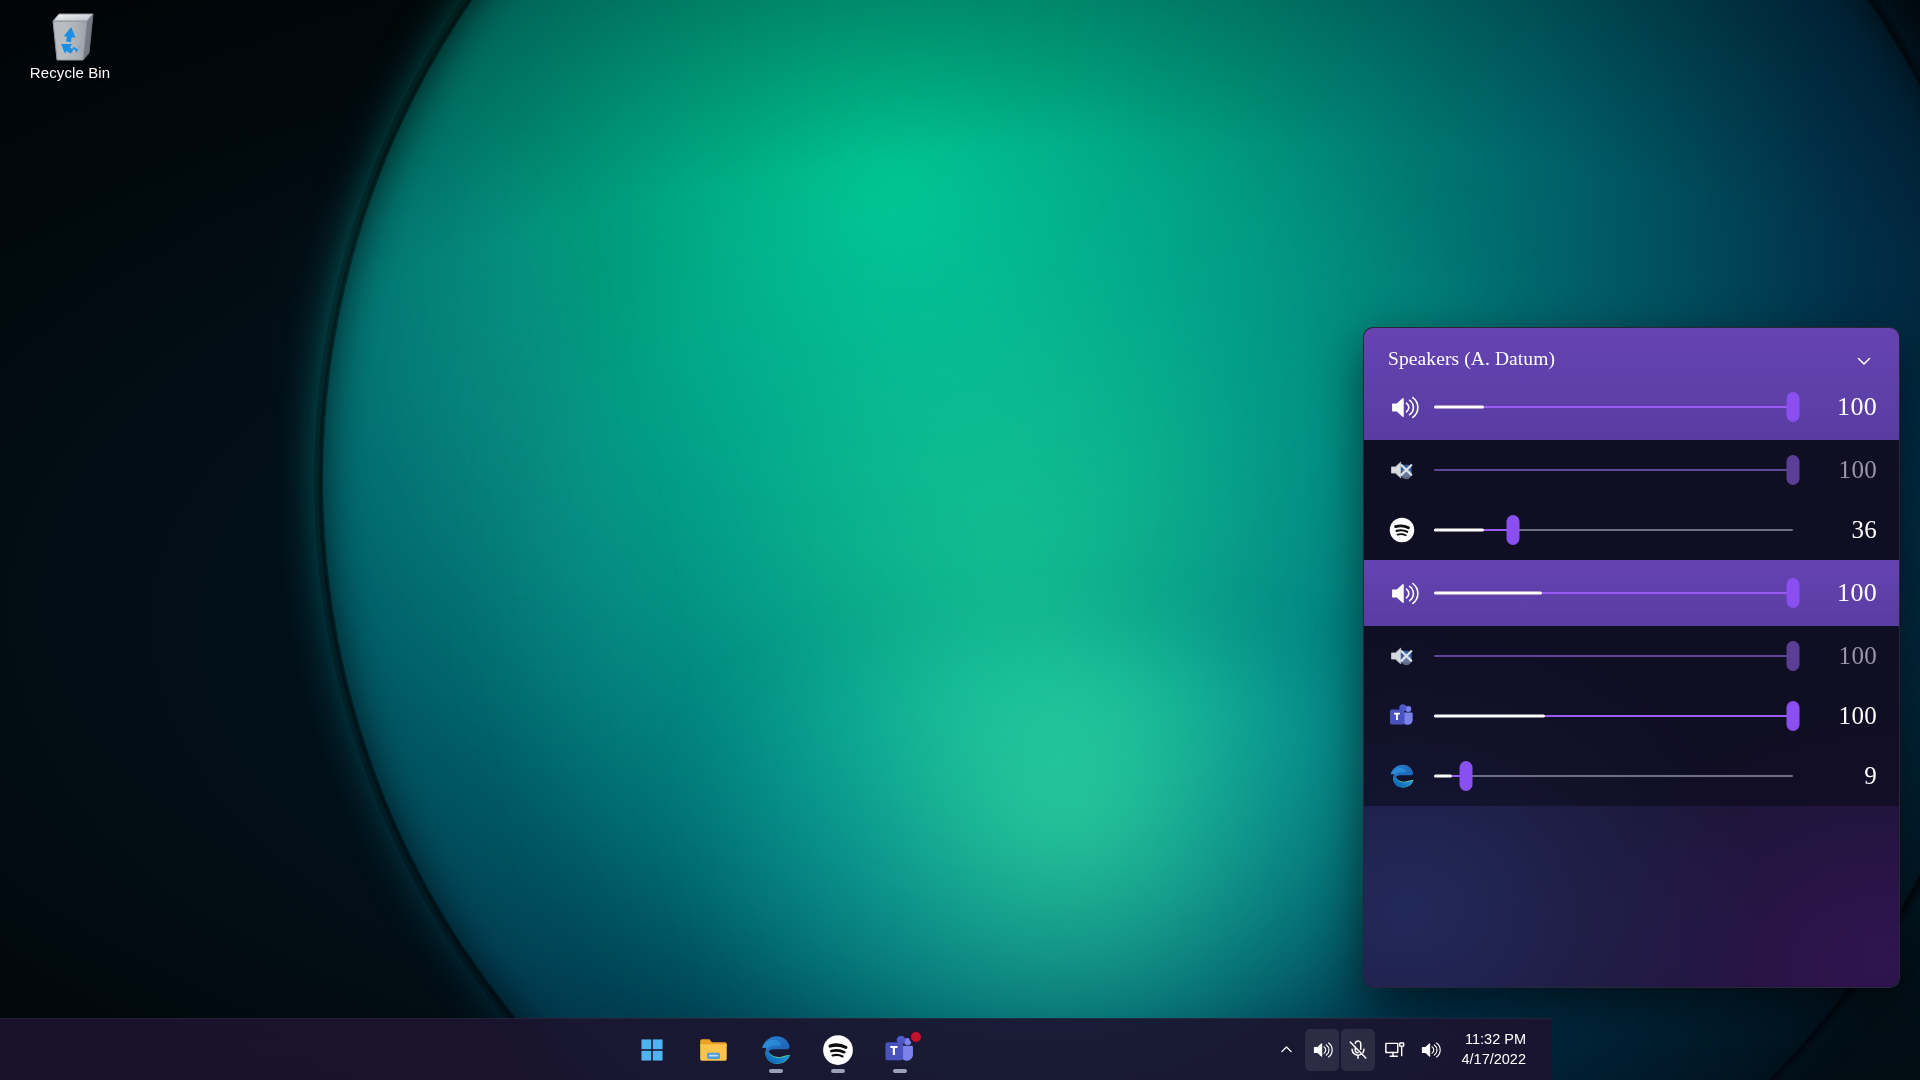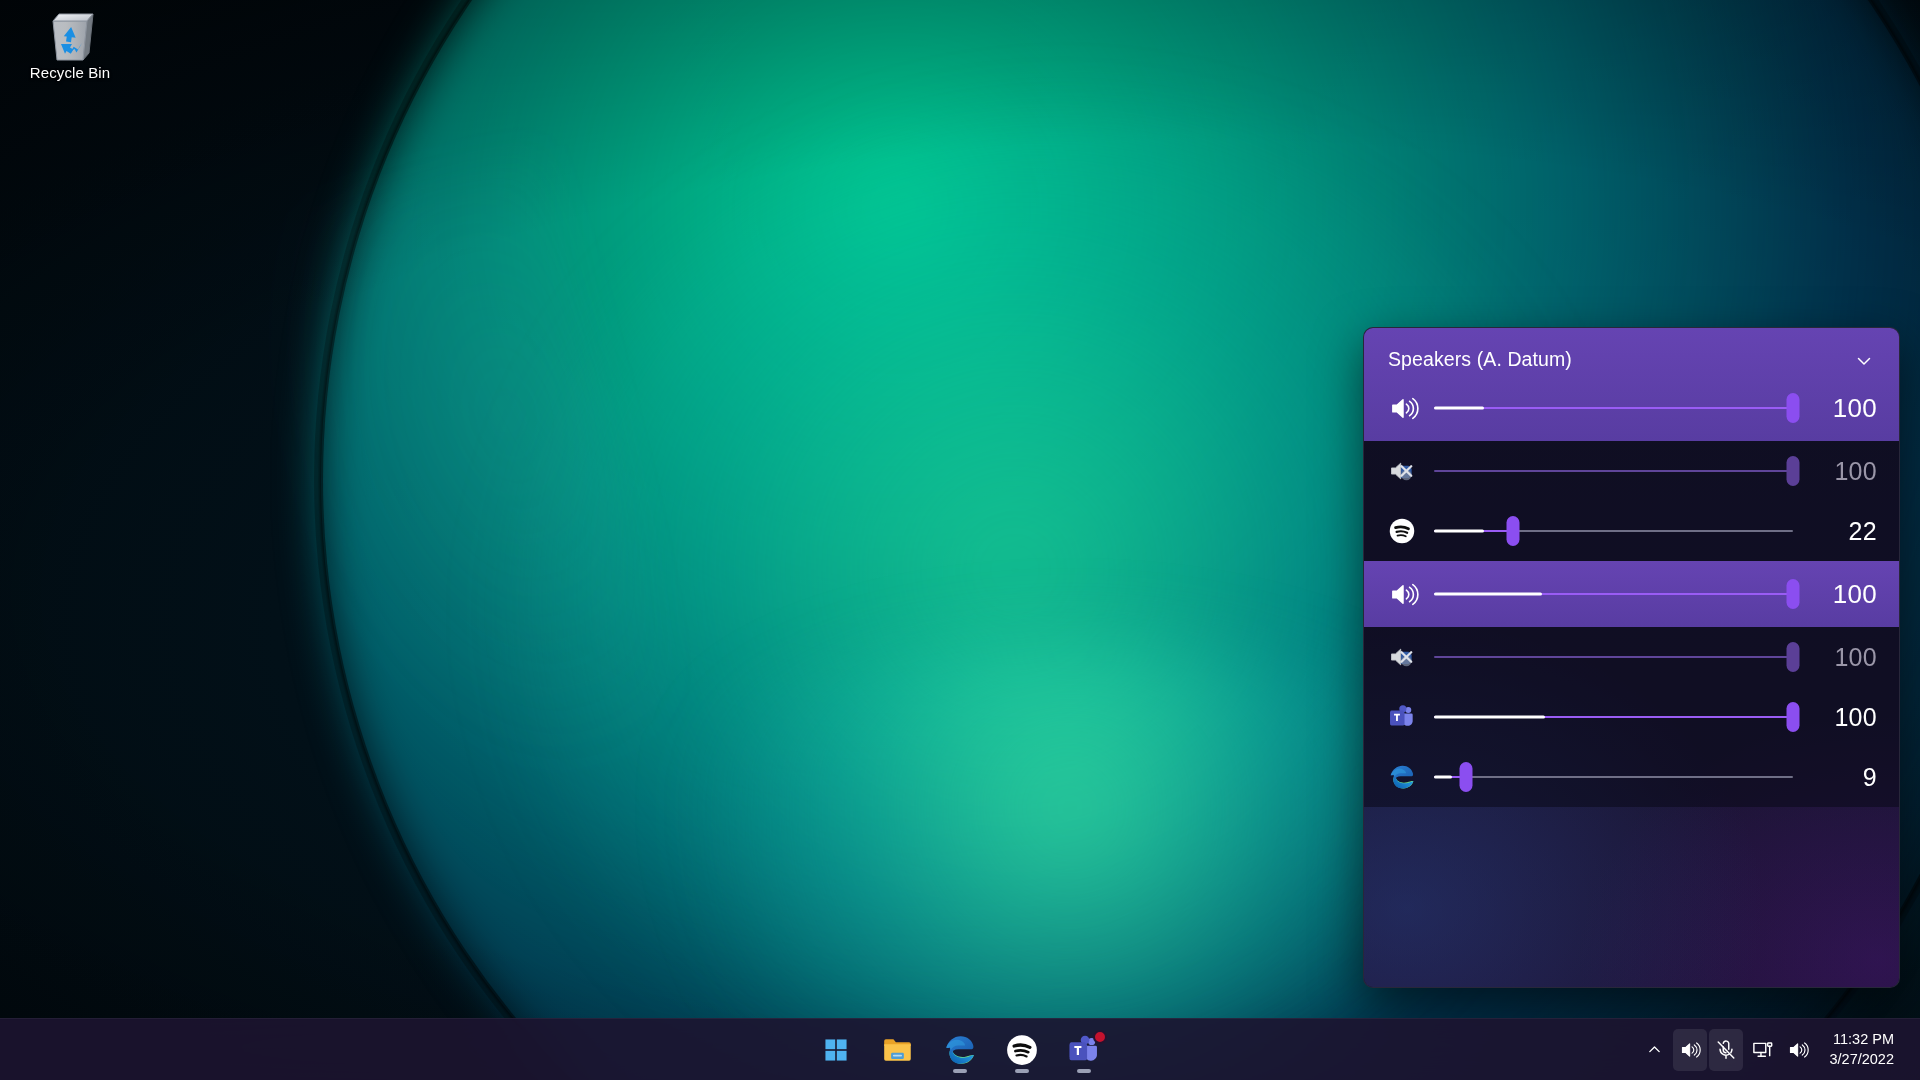--- a/index.html
+++ b/index.html
@@ -123,21 +123,21 @@
   }
   .mixer-bg {
     position:absolute; inset:0;
     background:
       radial-gradient(115% 75% at 8% 88%, rgba(42,74,150,0.40) 0%, rgba(0,0,0,0) 58%),
       radial-gradient(90% 60% at 96% 96%, rgba(86,22,140,0.32) 0%, rgba(0,0,0,0) 62%),
       linear-gradient(180deg,#181730 0%, #191532 55%, #1d1334 100%);
   }
   .mixer-content { position:relative; z-index:2; }
 
-  .device-group { position:relative; }
+  .device-group { position:relative;font-family:Liberation Serif, serif; }
   .device-group.active-group .grp-fill {
     position:absolute; inset:0;
     background:linear-gradient(180deg, rgba(112,74,196,0.88) 0%, rgba(104,70,190,0.80) 100%);
   }
   .device-group.dim-group .grp-fill {
     position:absolute; inset:0;
     background:rgba(10,10,24,0.55);
   }
   .grp-inner { position:relative; z-index:2; }
 
@@ -189,21 +189,21 @@
   }
   .thumb.dim { background:#5b3f97; }
   .row-value {
     width:74px; min-width:74px; text-align:right;
     color:#ffffff; font-size:25px; font-weight:400; letter-spacing:.3px;
   }
   .row-value.dim { color:#9a96a8; }
 
   
   #taskbar {
-    position:absolute; left:0; bottom:0; width:1920px; height:1080px;
+    position:absolute; left:0; bottom:0; width:1552px; height:1080px;
     height:62px; top:1018px;
     background:rgba(28,20,48,0.90);
     backdrop-filter:blur(26px);
     border-top:1px solid rgba(255,255,255,0.05);
     display:flex; align-items:center;text-align:right;
   }
   #taskbar-apps {
     position:absolute; left:50%; transform:translateX(-50%);
     display:flex; align-items:center; gap:14px;
   }
@@ -334,21 +334,21 @@
           <path d="M10.8 21.2c3.1-.9 6.7-.6 9.5.9" stroke-width="2"></path>
         </g>
       </svg>
               </div>
               <div class="slider-wrap">
                 <div class="track"></div>
                 <div class="fill" style="width: 22%;"></div>
                 <div class="meter" style="width: 14%;"></div>
                 <div class="thumb" style="left: 22%;"></div>
               </div>
-              <div class="row-value" style="font-size: 25px;">22</div>
+              <div class="row-value" style="font-size: 25px;">36</div>
             </div>
           </div>
         </div>
         <div class="device-group active-group">
           <div class="grp-fill"></div>
           <div class="grp-inner">
             <div class="slider-row master">
               <div class="row-icon">
                 <svg width="31" height="31" viewBox="0 0 32 32" fill="none" stroke="#fff" stroke-width="1.7" stroke-linecap="round" stroke-linejoin="round">
         <path d="M5 12.5h4.5L15.5 7v18l-6-5.5H5z" fill="#fff" stroke="#fff" stroke-width="1.5"></path>
@@ -547,17 +547,17 @@
             <svg width="22" height="22" viewBox="0 0 32 32" fill="none" stroke="#fff" stroke-width="1.7" stroke-linecap="round" stroke-linejoin="round">
         <path d="M5 12.5h4.5L15.5 7v18l-6-5.5H5z" fill="#fff" stroke="#fff" stroke-width="1.5"></path>
         <path d="M19 11.5c1.6 1.2 2.5 2.8 2.5 4.5s-.9 3.3-2.5 4.5"></path>
         <path d="M22.3 8.6c2.5 1.8 3.9 4.4 3.9 7.4s-1.4 5.6-3.9 7.4"></path>
         <path d="M25.6 5.8c3.3 2.4 5.2 6.1 5.2 10.2s-1.9 7.8-5.2 10.2"></path>
       </svg>
           </div>
         </div>
       <div id="clock">
         <span>11:32 PM</span>
-        <span>3/27/2022</span>
+        <span>4/17/2022</span>
       </div>
     </div>
   </div>
 </div>
 
 </body></html>

